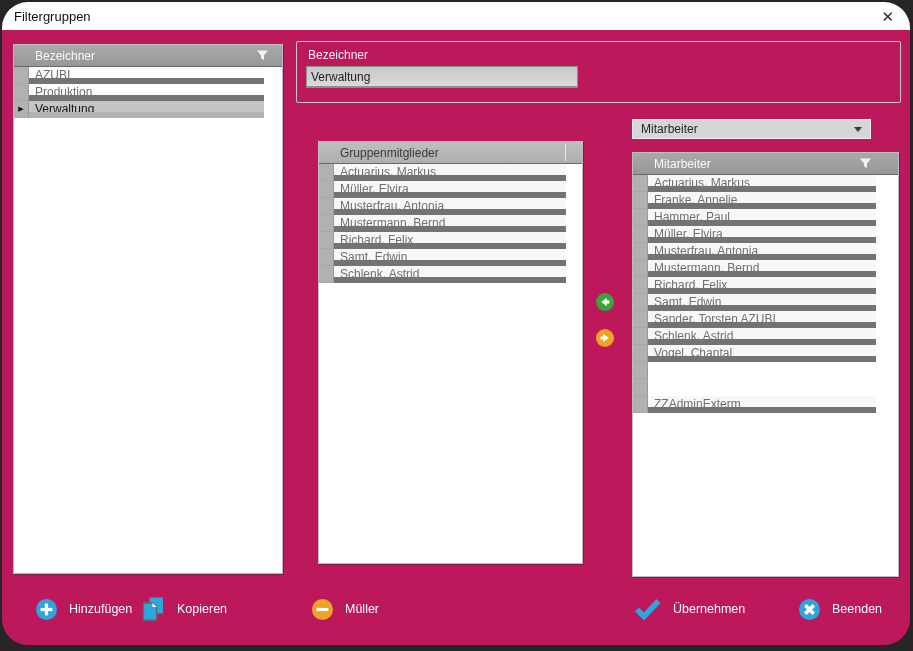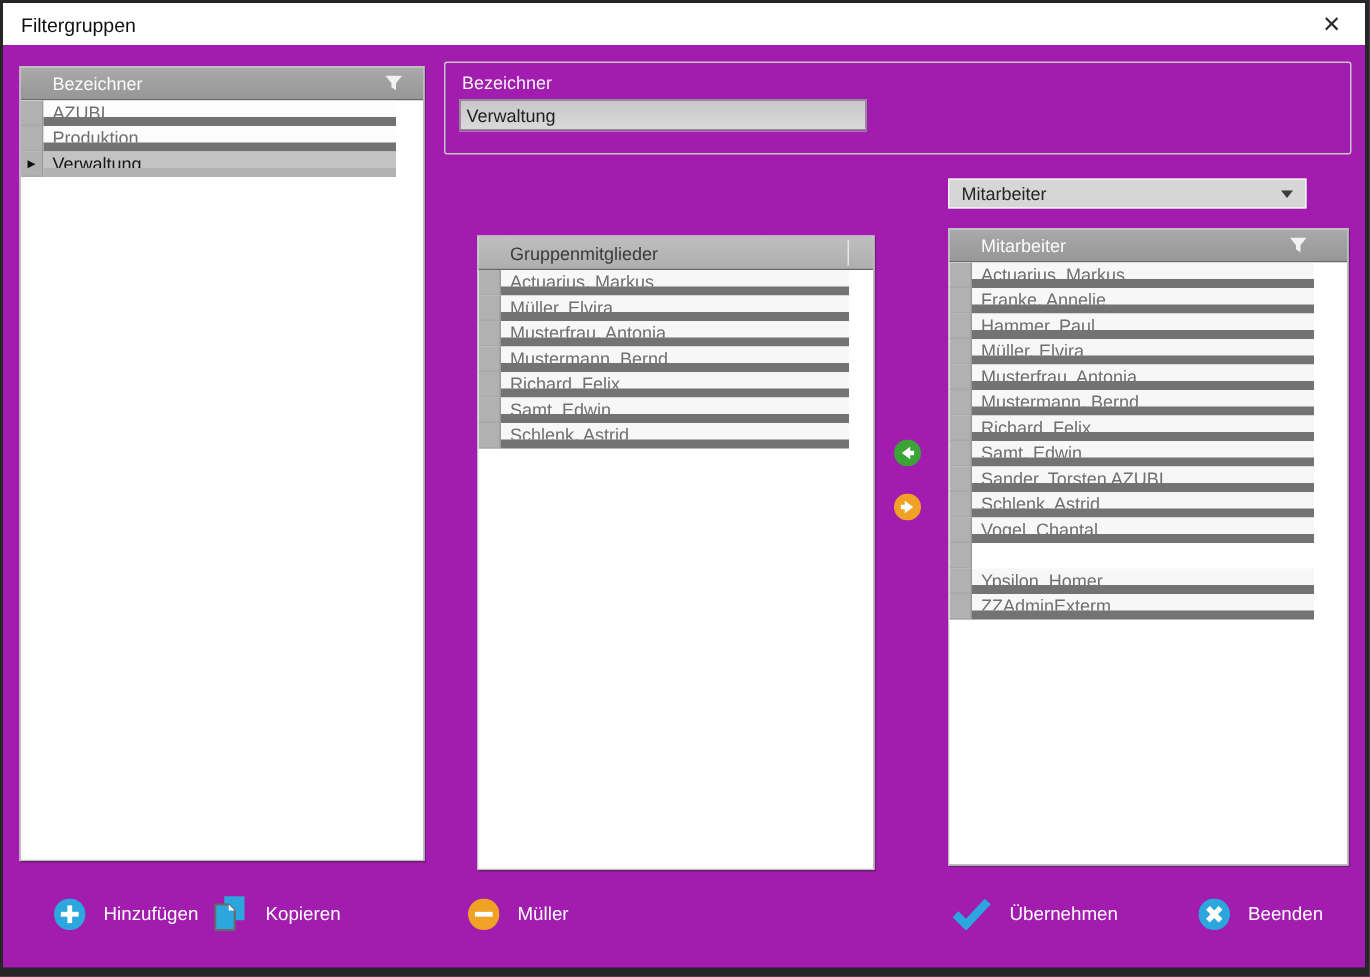--- a/index.html
+++ b/index.html
@@ -2,21 +2,21 @@
 <html><head>
 <meta charset="utf-8">
 <style>
   html,body{margin:0;padding:0;background:#4a4a4a;}
   .window{
     position:relative;width:913px;height:651px;box-sizing:border-box;
     background:#262626;padding:2px 3px 6px 2px;
     font-family:"Liberation Sans",sans-serif;
     -webkit-font-smoothing:antialiased;
   }
-  .frame{position:relative;width:100%;height:100%;background:#a21caf;overflow:hidden;}
+  .frame{position:relative;width:100%;height:100%;background:#be185d;overflow:hidden;border-radius:26px;}
   
   .titlebar{height:28px;background:#ffffff;display:flex;align-items:center;padding:0 12px;box-sizing:border-box;}
   .titlebar .title{font-size:13px;color:#101010;}
   .titlebar .close{margin-left:auto;font-size:15px;color:#2b2b2b;line-height:1;cursor:pointer;padding:2px 4px;}
   
   .grid-panel{position:absolute;background:#ffffff;border:1px solid #bdbdbd;box-sizing:border-box;
     box-shadow:1px 1px 0 rgba(35,35,35,.45);}
   .grid-header{height:22px;display:flex;align-items:center;position:relative;
     border-bottom:1px solid #686868;font-size:12px;padding-left:21px;box-sizing:border-box;cursor:pointer;}
   .hdr-light{background:linear-gradient(#a9a9a9,#979797);color:#fafafa;}
@@ -26,21 +26,21 @@
   .grid-rows{position:absolute;left:0;right:0;top:22px;bottom:0;overflow:hidden;background:#fff;}
   .grid-row{display:flex;height:17px;cursor:pointer;}
   .row-gutter{width:15px;flex:none;background:#b1b1b1;border-right:1px solid #9a9a9a;border-bottom:1px solid #a8a8a8;
     display:flex;align-items:center;justify-content:center;font-size:7px;color:#0d0d0d;box-sizing:border-box;}
   .row-cell{height:17px;line-height:16px;font-size:12px;color:#6f6f6f;background:#f7f7f7;
     border-bottom:6px solid #737373;padding-left:6px;box-sizing:border-box;white-space:nowrap;overflow:hidden;flex:none;}
   .grid-row.selected .row-cell{background:#c3c3c3;color:#161616;border-bottom-color:#b2b2b2;}
   #left-grid{left:11px;top:42px;width:270px;height:530px;}
   #left-grid .row-cell{width:235px;background:#fcfcfc;}
   #left-grid .grid-row.selected .row-cell{background:#c3c3c3;}
-  #mid-grid{left:316px;top:155px;width:265px;height:423px;}
+  #mid-grid{left:316px;top:139px;width:265px;height:423px;}
   #mid-grid .row-cell{width:232px;}
   #right-grid{left:630px;top:150px;width:267px;height:425px;}
   #right-grid .row-cell{width:228px;}
   
   .groupbox{position:absolute;left:294px;top:39px;width:605px;height:62px;border:1px solid #c6c6c6;border-radius:2px;box-sizing:border-box;}
   .groupbox .gb-label{position:absolute;left:11px;top:6px;font-size:12px;color:#f2f2f2;}
   .groupbox input{position:absolute;left:9px;top:24px;width:272px;height:21px;box-sizing:border-box;
     background:linear-gradient(#c7c7c7,#dadada);border:1px solid #8f8f8f;box-shadow:0 1px 0 rgba(255,255,255,.35);
     font-family:"Liberation Sans",sans-serif;font-size:12px;color:#1f1f1f;padding:0 4px;outline:none;}
   
@@ -201,21 +201,20 @@
           </div>
           <div class="grid-row">
             <div class="row-gutter"></div>
             <div class="row-cell">Vogel, Chantal</div>
           </div>
           <div class="grid-row">
             <div class="row-gutter"></div>
           </div>
           <div class="grid-row">
             <div class="row-gutter"></div>
-            <div class="row-cell">Ypsilon, Homer</div>
           </div>
           <div class="grid-row">
             <div class="row-gutter"></div>
             <div class="row-cell">ZZAdminExterm</div>
           </div>
         </div>
     </div>
 
     <div class="tool-btn" id="btn-add">
       <svg width="21" height="21" viewBox="0 0 21 21">

